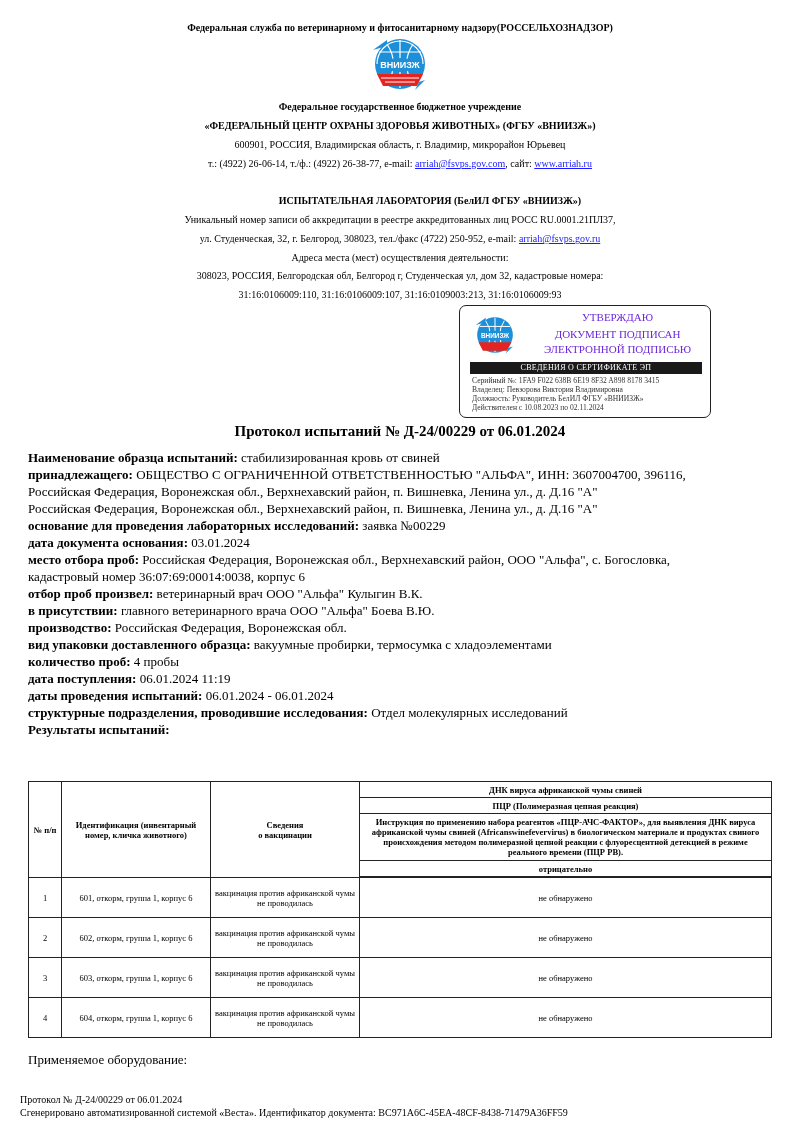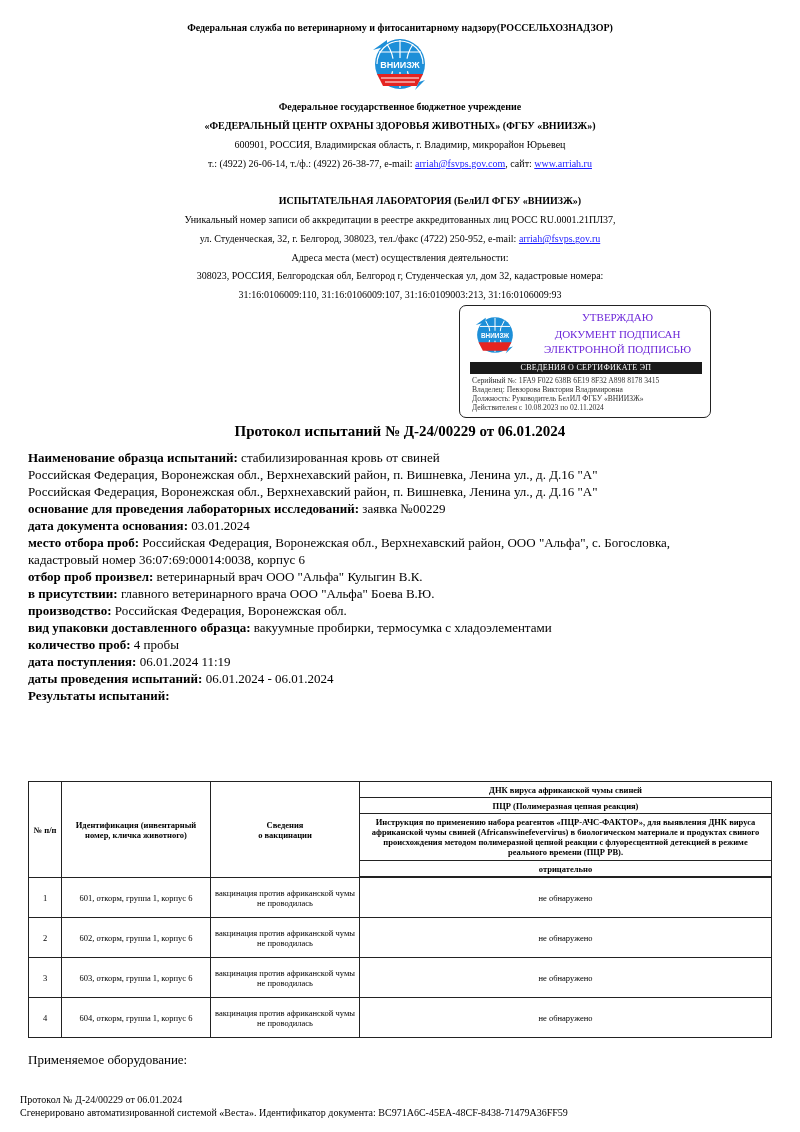--- a/index.html
+++ b/index.html
@@ -92,33 +92,35 @@
   <div class="s-line" style="top:70px;">Серийный №: 1FA9 F022 638B 6E19 8F32 A898 8178 3415</div>
   <div class="s-line" style="top:79px;">Владелец: Певзорова Виктория Владимировна</div>
   <div class="s-line" style="top:88px;">Должность: Руководитель БелИЛ ФГБУ «ВНИИЗЖ»</div>
   <div class="s-line" style="top:97px;">Действителен с 10.08.2023 по 02.11.2024</div>
 </div>
 
 <div class="title">Протокол испытаний № Д-24/00229 от 06.01.2024</div>
 
 <div class="fields">
   <div class="row"><b>Наименование образца испытаний:</b><span> стабилизированная кровь от свиней</span></div>
+  <div class="row"><b>принадлежащего:</b><span> ОБЩЕСТВО С ОГРАНИЧЕННОЙ ОТВЕТСТВЕННОСТЬЮ "АЛЬФА", ИНН: 3607004700, 396116,</span></div>
   <div class="row"><b></b><span>Российская Федерация, Воронежская обл., Верхнехавский район, п. Вишневка, Ленина ул., д. Д.16 "А"</span></div>
   <div class="row"><b></b><span>Российская Федерация, Воронежская обл., Верхнехавский район, п. Вишневка, Ленина ул., д. Д.16 "А"</span></div>
   <div class="row"><b>основание для проведения лабораторных исследований:</b><span> заявка №00229</span></div>
   <div class="row"><b>дата документа основания:</b><span> 03.01.2024</span></div>
   <div class="row"><b>место отбора проб:</b><span> Российская Федерация, Воронежская обл., Верхнехавский район, ООО "Альфа", с. Богословка,</span></div>
   <div class="row"><b></b><span>кадастровый номер 36:07:69:00014:0038, корпус 6</span></div>
   <div class="row"><b>отбор проб произвел:</b><span> ветеринарный врач ООО "Альфа" Кулыгин В.К.</span></div>
   <div class="row"><b>в присутствии:</b><span> главного ветеринарного врача ООО "Альфа" Боева В.Ю.</span></div>
   <div class="row"><b>производство:</b><span> Российская Федерация, Воронежская обл.</span></div>
   <div class="row"><b>вид упаковки доставленного образца:</b><span> вакуумные пробирки, термосумка с хладоэлементами</span></div>
   <div class="row"><b>количество проб:</b><span> 4 пробы</span></div>
   <div class="row"><b>дата поступления:</b><span> 06.01.2024 11:19</span></div>
   <div class="row"><b>даты проведения испытаний:</b><span> 06.01.2024 - 06.01.2024</span></div>
+  <div class="row"><b>структурные подразделения, проводившие исследования:</b><span> Отдел молекулярных исследований</span></div>
   <div class="row"><b>Результаты испытаний:</b><span></span></div>
 </div>
 
 <table class="res">
   <tbody>
       <tr style="height:16px;">
     <td class="hb c1" rowspan="5">№ п/п</td>
     <td class="hb c2" rowspan="5">Идентификация (инвентарный номер, кличка животного)</td>
     <td class="hb c3" rowspan="5"><span>Сведения</span><br><span>о вакцинации</span></td>
     <td class="hb">ДНК вируса африканской чумы свиней</td>

